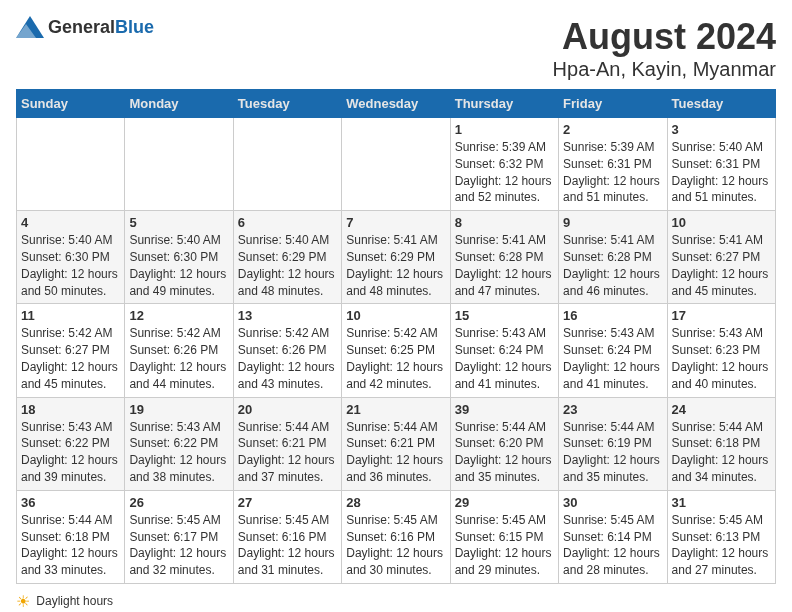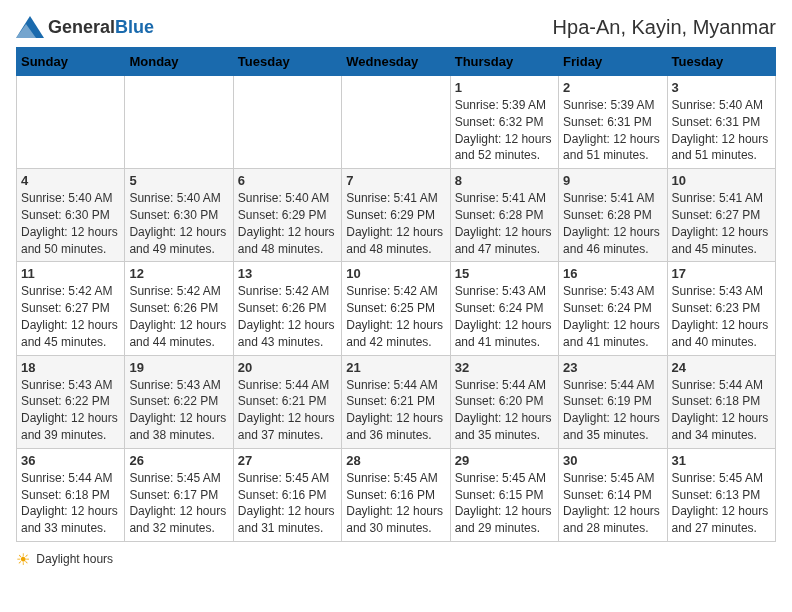--- a/index.html
+++ b/index.html
@@ -32,21 +32,21 @@
     .title-block h1 { font-size: 36px; font-weight: bold; color: #333; }
     .title-block h2 { font-size: 20px; font-weight: normal; color: #333; }
 
     .calendar {
       width: 100%;
       border-collapse: collapse;
       font-size: 11px;
     }
     .calendar thead tr th {
       background-color: #1a6aad;
-      color: #000000;
+      color: #e5e5e5;
       padding: 6px 4px;
       text-align: left;
       font-size: 13px;
       border: 1px solid #1a6aad;
     }
     .calendar tbody tr td {
       border: 1px solid #ccc;
       vertical-align: top;
       padding: 4px;
       width: calc(100%/7);
@@ -91,20 +91,21 @@
   <div class="logo">
     <svg class="logo-icon" viewBox="0 0 28 22" xmlns="http://www.w3.org/2000/svg">
       <polygon points="0,22 14,0 28,22" fill="#1a6aad"></polygon>
       <polygon points="0,22 10,8 20,22" fill="#fff" opacity="0.4"></polygon>
     </svg>
     <div>
       <span class="logo-text-general">General</span><span class="logo-text-blue">Blue</span>
     </div>
   </div>
   <div class="title-block">
+    <h1>August 2024</h1>
     <h2>Hpa-An, Kayin, Myanmar</h2>
   </div>
 </div>
 
 <table class="calendar">
   <thead>
     <tr>
     <th>Sunday</th>
         <th>Monday</th>
         <th>Tuesday</th>
@@ -204,21 +205,21 @@
         </td>
         <td>
           <div class="day-number">20</div>
           <div class="day-info">Sunrise: 5:44 AM<br>Sunset: 6:21 PM<br>Daylight: 12 hours and 37 minutes.</div>
         </td>
         <td>
           <div class="day-number">21</div>
           <div class="day-info">Sunrise: 5:44 AM<br>Sunset: 6:21 PM<br>Daylight: 12 hours and 36 minutes.</div>
         </td>
         <td>
-          <div class="day-number">32</div>
+          <div class="day-number">39</div>
           <div class="day-info">Sunrise: 5:44 AM<br>Sunset: 6:20 PM<br>Daylight: 12 hours and 35 minutes.</div>
         </td>
         <td>
           <div class="day-number">23</div>
           <div class="day-info">Sunrise: 5:44 AM<br>Sunset: 6:19 PM<br>Daylight: 12 hours and 35 minutes.</div>
         </td>
         <td>
           <div class="day-number">24</div>
           <div class="day-info">Sunrise: 5:44 AM<br>Sunset: 6:18 PM<br>Daylight: 12 hours and 34 minutes.</div>
         </td>

